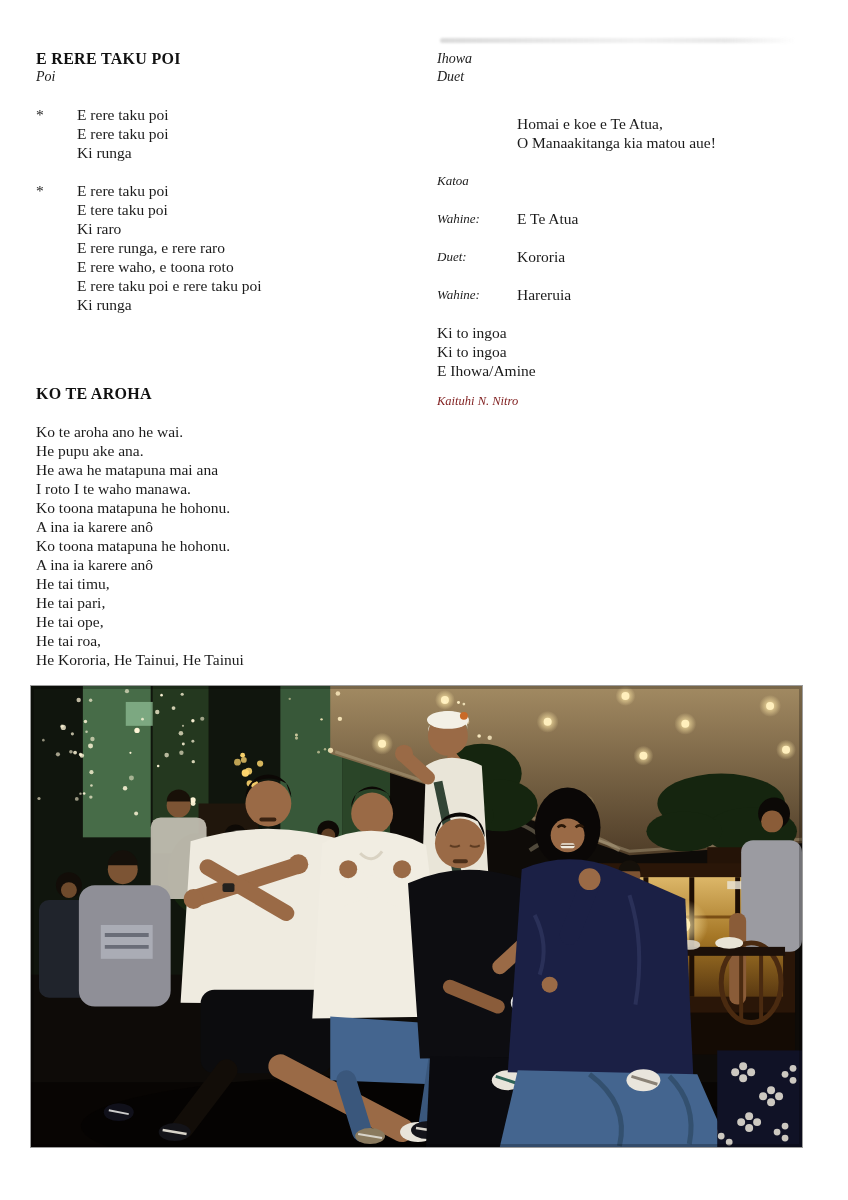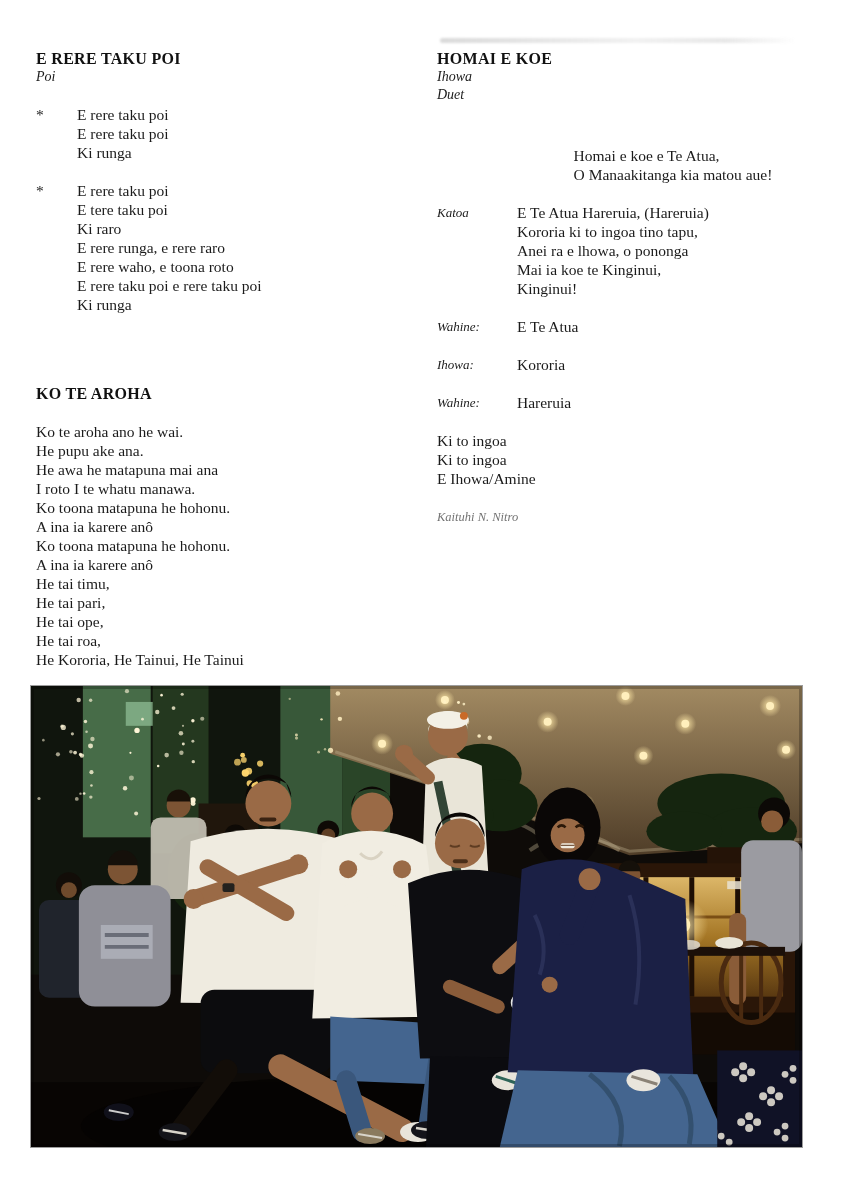--- a/index.html
+++ b/index.html
@@ -20,23 +20,23 @@
   .col-right { left:437px; width:392px; }
 
   .song-title { font-size:16px; font-weight:bold; line-height:18px; letter-spacing:.3px; color:#111; }
   .song-subtitle { font-style:italic; font-size:14px; line-height:18px; }
 
   .verse { display:flex; margin-top:19px; }
   .verse-marker { width:41px; flex:none; font-size:15.5px; line-height:19px; }
   .line { font-size:15.5px; line-height:19px; white-space:pre; }
 
   .part { display:flex; margin-top:19px; }
-  .part.first { margin-top:42px;justify-content:center; }
+  .part.first { margin-top:28px; }
   .speaker { width:80px; flex:none; font-style:italic; font-size:13px; line-height:19px; }
-  .credit { margin-top:22px; font-style:italic; font-size:12.5px; line-height:15px; color:#737373; }
+  .credit { margin-top:14px; font-style:italic; font-size:12.5px; line-height:15px; color:#7f1d1d; }
 
   .col-left .song + .song { margin-top:71px; }
 
   .photo-wrap {
     position:absolute; left:30px; top:685px; width:773px; height:463px;
     border:1px solid #9d9d9d; background:#0e0b08;
   }
   .photo-wrap svg { display:block; width:100%; height:100%; }
 </style>
 </head>
@@ -71,64 +71,56 @@
           </div>
         </div>
       </section>
       <section class="song">
         <h2 class="song-title">KO TE AROHA</h2>
         <div class="verse">
           <div class="verse-lines">
             <div class="line">Ko te aroha ano he wai.</div>
             <div class="line">He pupu ake ana.</div>
             <div class="line">He awa he matapuna mai ana</div>
-            <div class="line">I roto I te whatu manawa.</div>
+            <div class="line">I roto I te waho manawa.</div>
             <div class="line">Ko toona matapuna he hohonu.</div>
             <div class="line">A ina ia karere anô</div>
             <div class="line">Ko toona matapuna he hohonu.</div>
             <div class="line">A ina ia karere anô</div>
             <div class="line">He tai timu,</div>
             <div class="line">He tai pari,</div>
             <div class="line">He tai ope,</div>
             <div class="line">He tai roa,</div>
             <div class="line">He Kororia, He Tainui, He Tainui</div>
           </div>
         </div>
       </section>
     </div>
   <div class="col col-right" id="col-right">
       <section class="song">
-        <h2 class="song-title">HOMAI E KOE</h2>
         <div class="song-subtitle">Ihowa</div>
         <div class="song-subtitle">Duet</div>
         <div class="part first">
           <span class="speaker"></span>
           <div class="part-lines">
             <div class="line">Homai e koe e Te Atua,</div>
             <div class="line">O Manaakitanga kia matou aue!</div>
           </div>
         </div>
         <div class="part">
           <span class="speaker">Katoa</span>
-          <div class="part-lines">
-            <div class="line">E Te Atua Hareruia, (Hareruia)</div>
-            <div class="line">Kororia ki to ingoa tino tapu,</div>
-            <div class="line">Anei ra e lhowa, o pononga</div>
-            <div class="line">Mai ia koe te Kinginui,</div>
-            <div class="line">Kinginui!</div>
-          </div>
         </div>
         <div class="part">
           <span class="speaker">Wahine:</span>
           <div class="part-lines">
             <div class="line">E Te Atua</div>
           </div>
         </div>
         <div class="part">
-          <span class="speaker">Ihowa:</span>
+          <span class="speaker">Duet:</span>
           <div class="part-lines">
             <div class="line">Kororia</div>
           </div>
         </div>
         <div class="part">
           <span class="speaker">Wahine:</span>
           <div class="part-lines">
             <div class="line">Hareruia</div>
           </div>
         </div>

